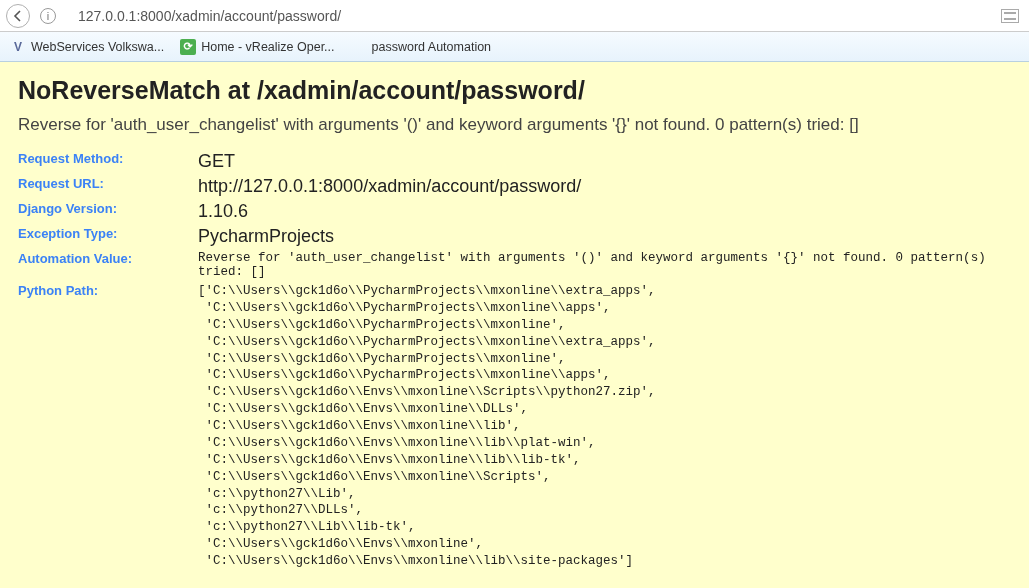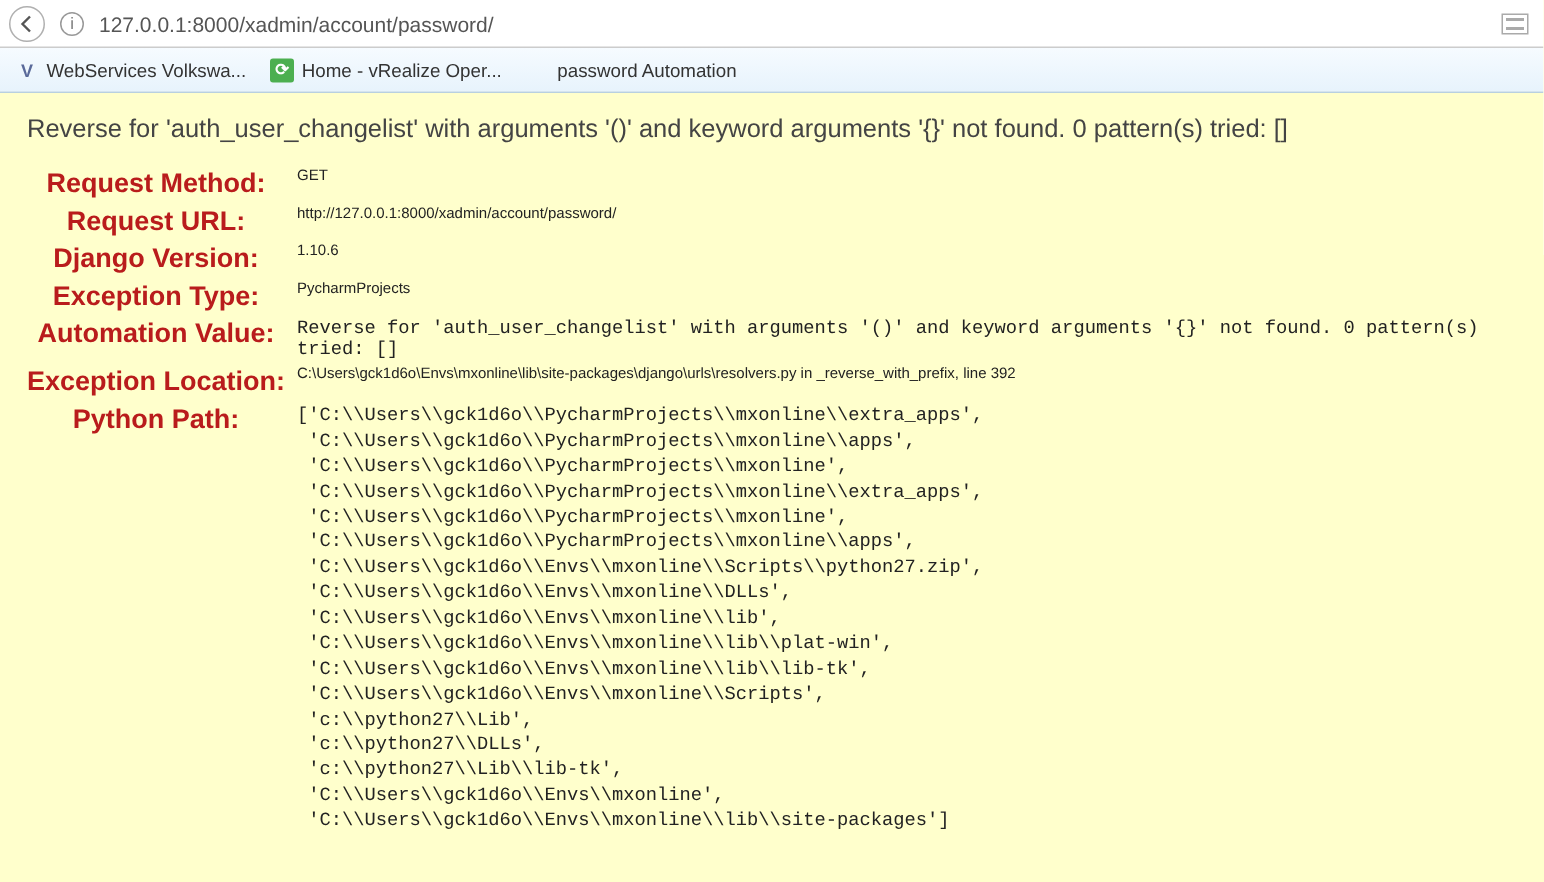--- a/index.html
+++ b/index.html
@@ -36,20 +36,21 @@
   }
   .url-bar {
     flex: 1;
     font-size: 14px;
     color: #666;
     padding: 4px 2px;
   }
   .url-bar input {
     border: none; outline: none; width: 100%; font-size: 14px; color: #555;
     background: transparent;
+    margin-left: 12px;
   }
   .reader-icon {
     width: 18px; height: 14px;
     border: 1px solid #aaa;
     margin-right: 4px;
     position: relative;
   }
   .reader-icon::before {
     content: "";
     position: absolute; left: 2px; right: 2px; top: 2px; bottom: 2px;
@@ -107,32 +108,32 @@
   }
   .summary-table {
     display: table;
     margin-left: 0;
   }
   .summary-row {
     display: table-row;
   }
   .summary-label {
     display: table-cell;
-    text-align: center;
+    text-align: left;
     padding: 2px 8px 2px 0;
-    font-size: 18px;
-    color: #b91c1c;
+    font-size: 13px;
+    color: #3b82f6;
     font-weight: 600;
     width: 180px;
     vertical-align: top;
   }
   .summary-value {
     display: table-cell;
     padding: 2px 0;
-    font-size: 10px;
+    font-size: 18px;
     color: #222;
     vertical-align: top;
   }
   .mono {
     font-family: Consolas, "Courier New", monospace;
     font-size: 12.5px;
   }
   .python-path {
     white-space: pre;
     line-height: 1.35;
@@ -168,20 +169,21 @@
         <span></span>
         <span></span>
         <span></span>
         <span></span>
       </span>
     <span>password Automation</span>
   </div>
 </div>
 
 <div class="error-page">
+  <h1>NoReverseMatch at /xadmin/account/password/</h1>
   <h2>Reverse for 'auth_user_changelist' with arguments '()' and keyword arguments '{}' not found. 0 pattern(s) tried: []</h2>
 
   <div class="summary-table">
 
     <div class="summary-row">
       <div class="summary-label">Request Method:</div>
       <div class="summary-value">GET</div>
     </div>
 
     <div class="summary-row">
@@ -197,24 +199,20 @@
     <div class="summary-row">
       <div class="summary-label">Exception Type:</div>
       <div class="summary-value">PycharmProjects</div>
     </div>
 
     <div class="summary-row">
       <div class="summary-label">Automation Value:</div>
       <div class="summary-value mono">Reverse for 'auth_user_changelist' with arguments '()' and keyword arguments '{}' not found. 0 pattern(s) tried: []</div>
     </div>
 
-    <div class="summary-row">
-      <div class="summary-label">Exception Location:</div>
-      <div class="summary-value">C:\Users\gck1d6o\Envs\mxonline\lib\site-packages\django\urls\resolvers.py in _reverse_with_prefix, line 392</div>
-    </div>
 
 
 
     <div class="summary-row">
       <div class="summary-label">Python Path:</div>
       <div class="summary-value mono python-path">['C:\\Users\\gck1d6o\\PycharmProjects\\mxonline\\extra_apps',
  'C:\\Users\\gck1d6o\\PycharmProjects\\mxonline\\apps',
  'C:\\Users\\gck1d6o\\PycharmProjects\\mxonline',
  'C:\\Users\\gck1d6o\\PycharmProjects\\mxonline\\extra_apps',
  'C:\\Users\\gck1d6o\\PycharmProjects\\mxonline',

